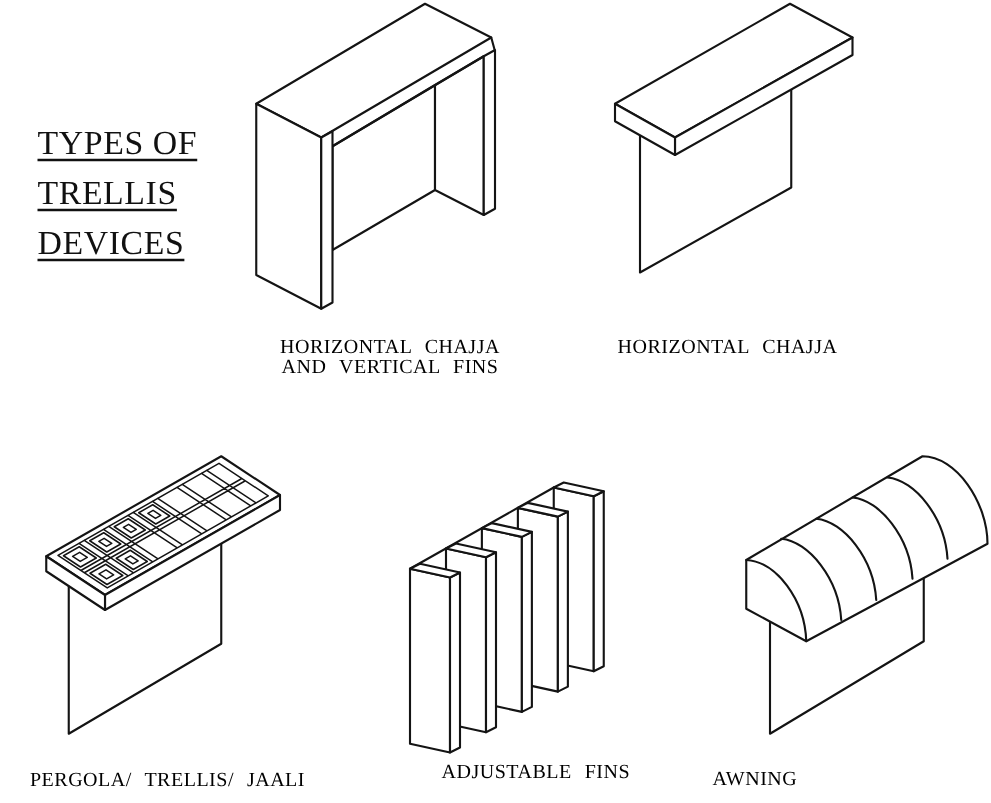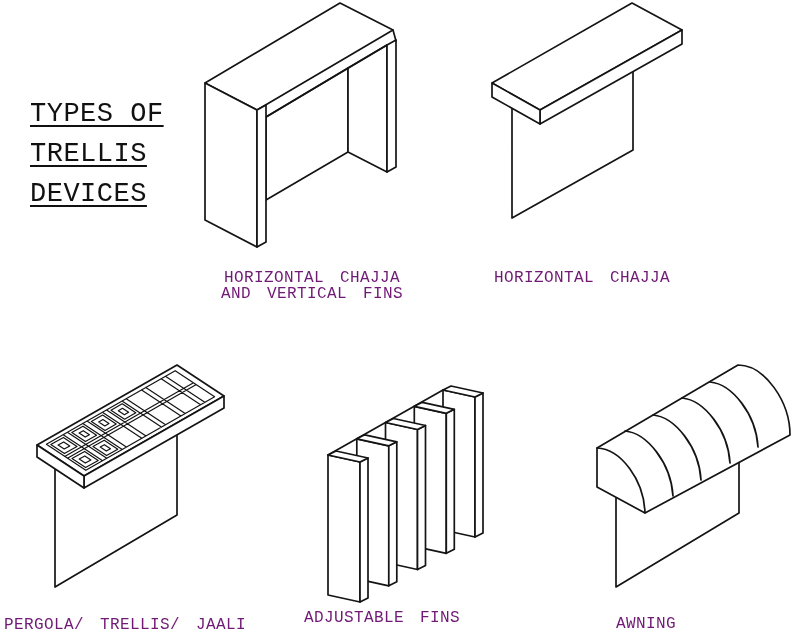--- a/index.html
+++ b/index.html
@@ -1,38 +1,38 @@
 <!DOCTYPE html>
 <html><head>
 <meta charset="utf-8">
 <style>
   html,body{margin:0;padding:0;background:#fff;}
   .stage{
     position:relative;width:793px;height:642px;background:#ffffff;
-    font-family:Liberation Mono, monospace;overflow:hidden;
+    font-family:Liberation Serif, serif;overflow:hidden;
   }
   .title{
     position:absolute;left:30px;top:94px;color:#111;
     font-size:27px;line-height:40px;letter-spacing:.5px;
   }
   .title span{
     display:block;text-decoration:underline;
     text-decoration-thickness:2px;text-underline-offset:4px;
   }
   .drawing-svg{position:absolute;left:0;top:0;}
   .fig-label{
-    position:absolute;color:#701a75;font-size:16px;line-height:16px;
+    position:absolute;color:#000000;font-size:16px;line-height:16px;
     letter-spacing:.4px;word-spacing:6px;white-space:nowrap;
   }
   .fig-label span{display:block;}
   .lbl-1{left:212px;top:270px;width:200px;text-align:center;}
   .lbl-2{left:482px;top:270px;width:200px;text-align:center;}
   .lbl-3{left:4px;top:617px;width:240px;text-align:right;}
-  .lbl-4{left:304px;top:610px;width:200px;text-align:left;}
-  .lbl-5{left:570px;top:616px;width:152px;text-align:center;}
+  .lbl-4{left:304px;top:610px;width:200px;text-align:right;}
+  .lbl-5{left:570px;top:616px;width:152px;text-align:left;}
   .face{fill:#ffffff;stroke:#141414;stroke-width:1.7;stroke-linejoin:round;stroke-linecap:round;}
   .edge{fill:none;stroke:#141414;stroke-width:1.7;stroke-linejoin:round;stroke-linecap:round;}
   .thin{fill:none;stroke:#141414;stroke-width:1.2;stroke-linejoin:round;stroke-linecap:round;}
 </style>
 </head>
 <body>
 
 <div class="stage">
 
   <div class="title">

